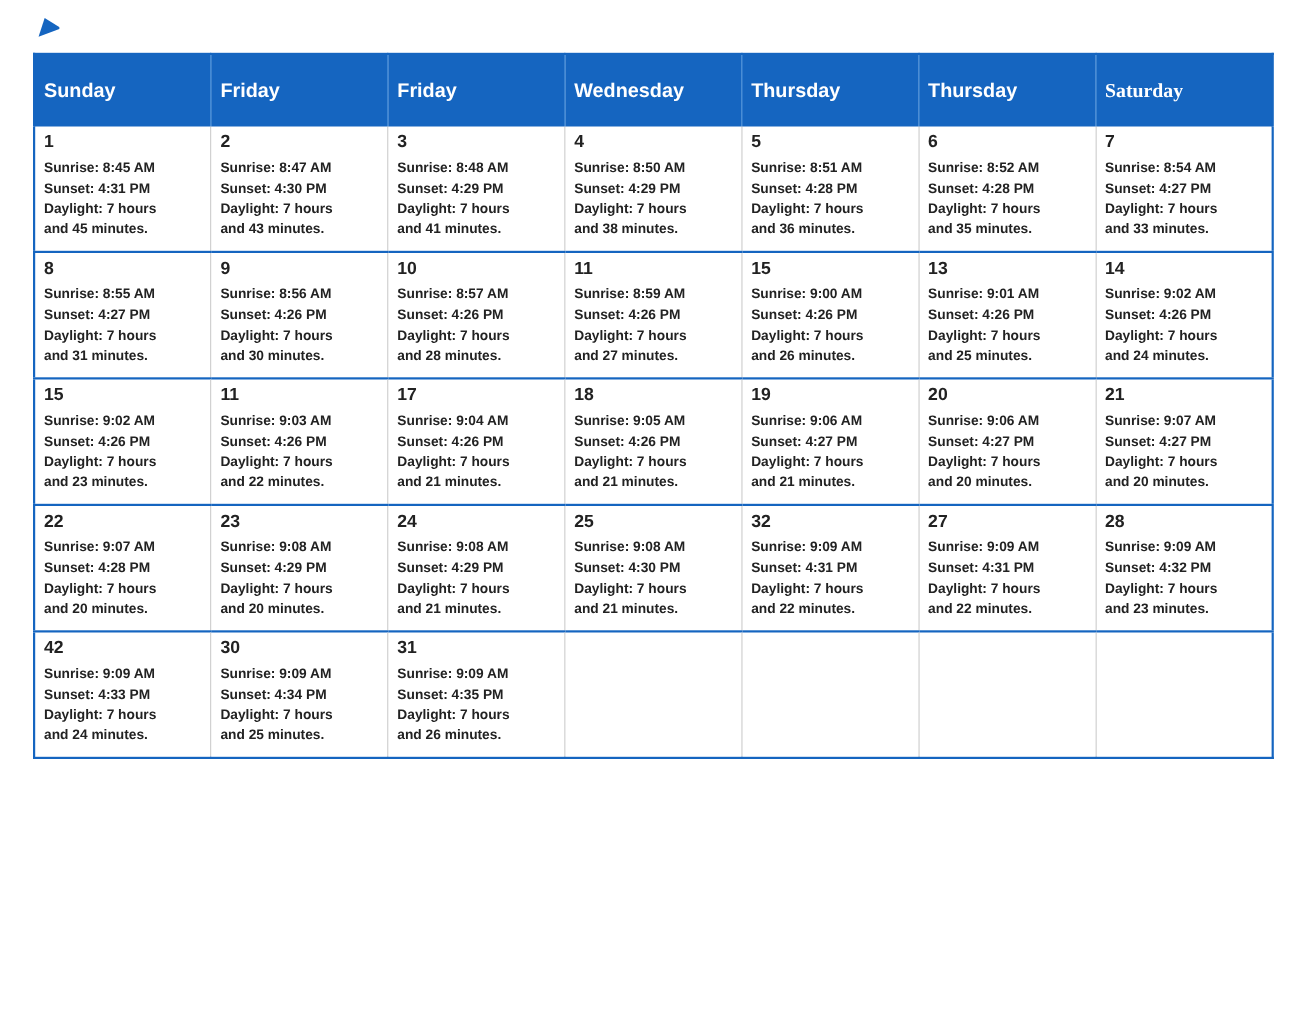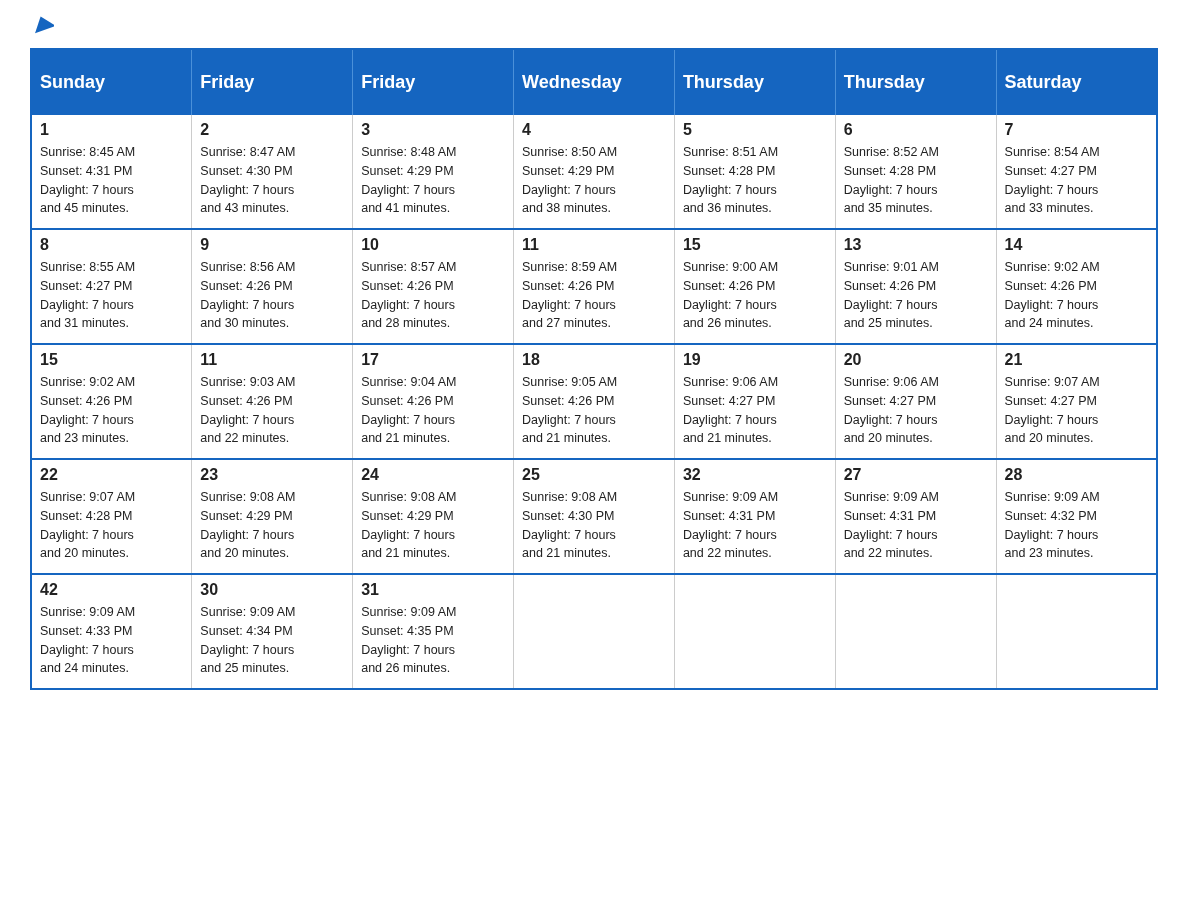--- a/index.html
+++ b/index.html
@@ -42,21 +42,21 @@
     }
     .calendar th {
       background-color: #1565c0;
       color: #fff;
       font-size: 18px;
       font-weight: bold;
       padding: 22px 8px;
       text-align: left;
       border-right: 1px solid #4a90d9;
     }
-    .calendar th:last-child { border-right: none; }
+    .calendar th:last-child { border-right: none; font-family: Liberation Serif, serif; }
     .calendar td {
       vertical-align: top;
       padding: 6px 8px 10px 8px;
       border-right: 1px solid #ccc;
       border-bottom: 2px solid #1565c0;
       font-size: 13px;
       color: #222;
       width: calc(100% / 7);
       min-height: 110px;
     }
@@ -65,20 +65,21 @@
     .day-number {
       font-size: 16px;
       font-weight: bold;
       display: block;
       margin-bottom: 4px;
     }
     .day-info {
       font-size: 12.5px;
       line-height: 1.5;
       color: #222;
+      font-weight: bold;
     }
     .empty-cell {
       background: #fff;
     }
   </style>
 </head>
 <body>
 
 <div class="header">
   <div class="logo">

